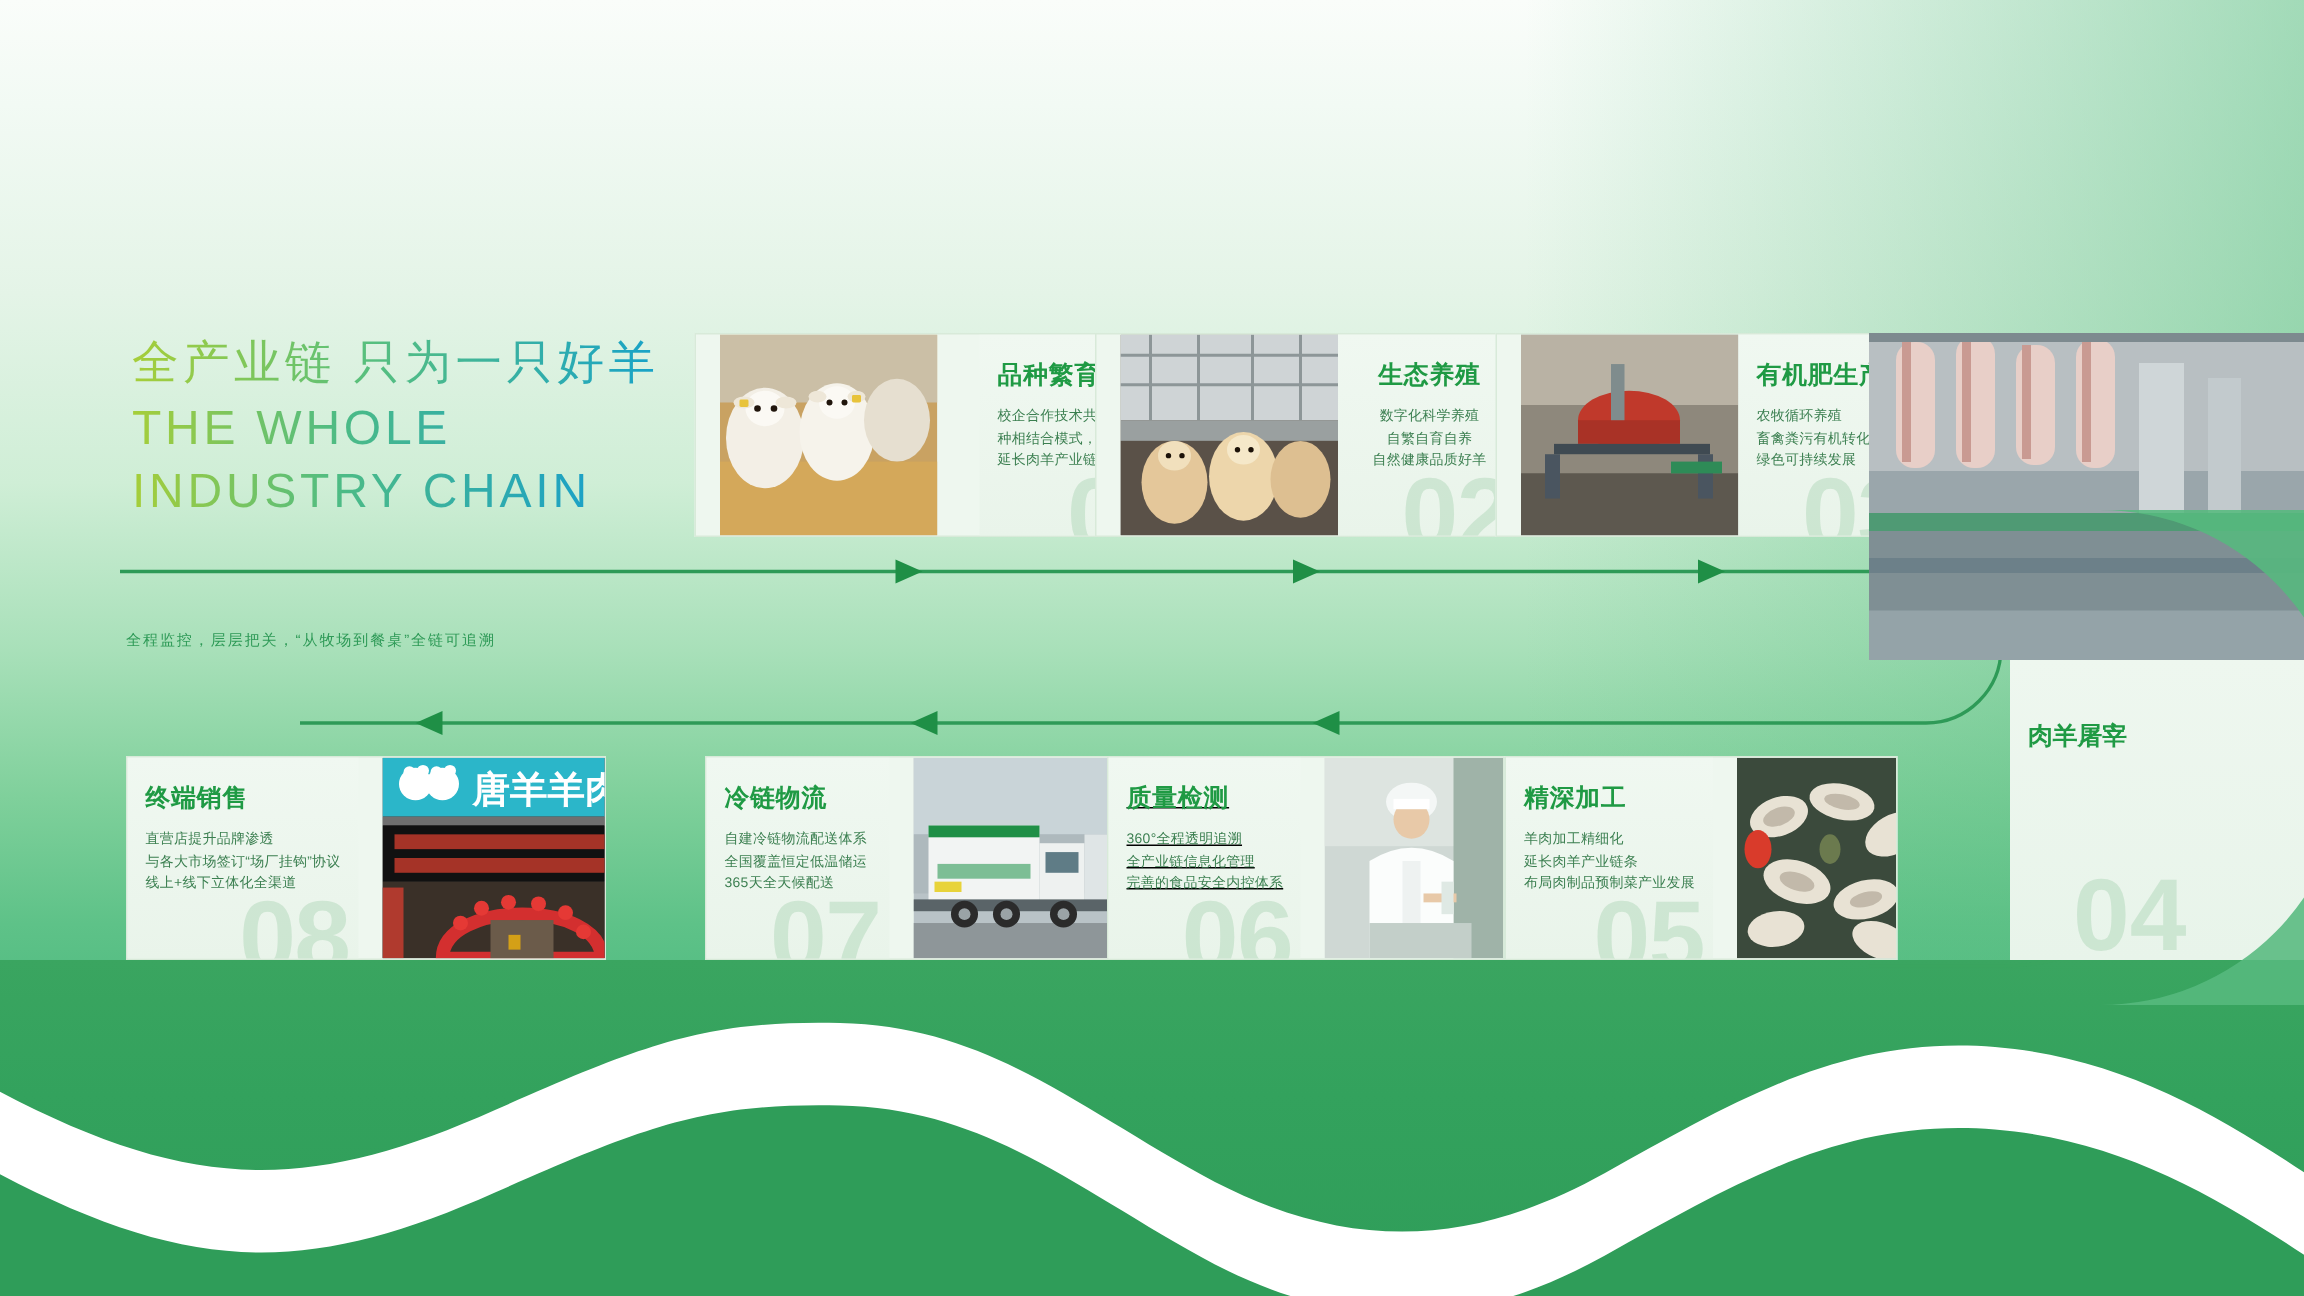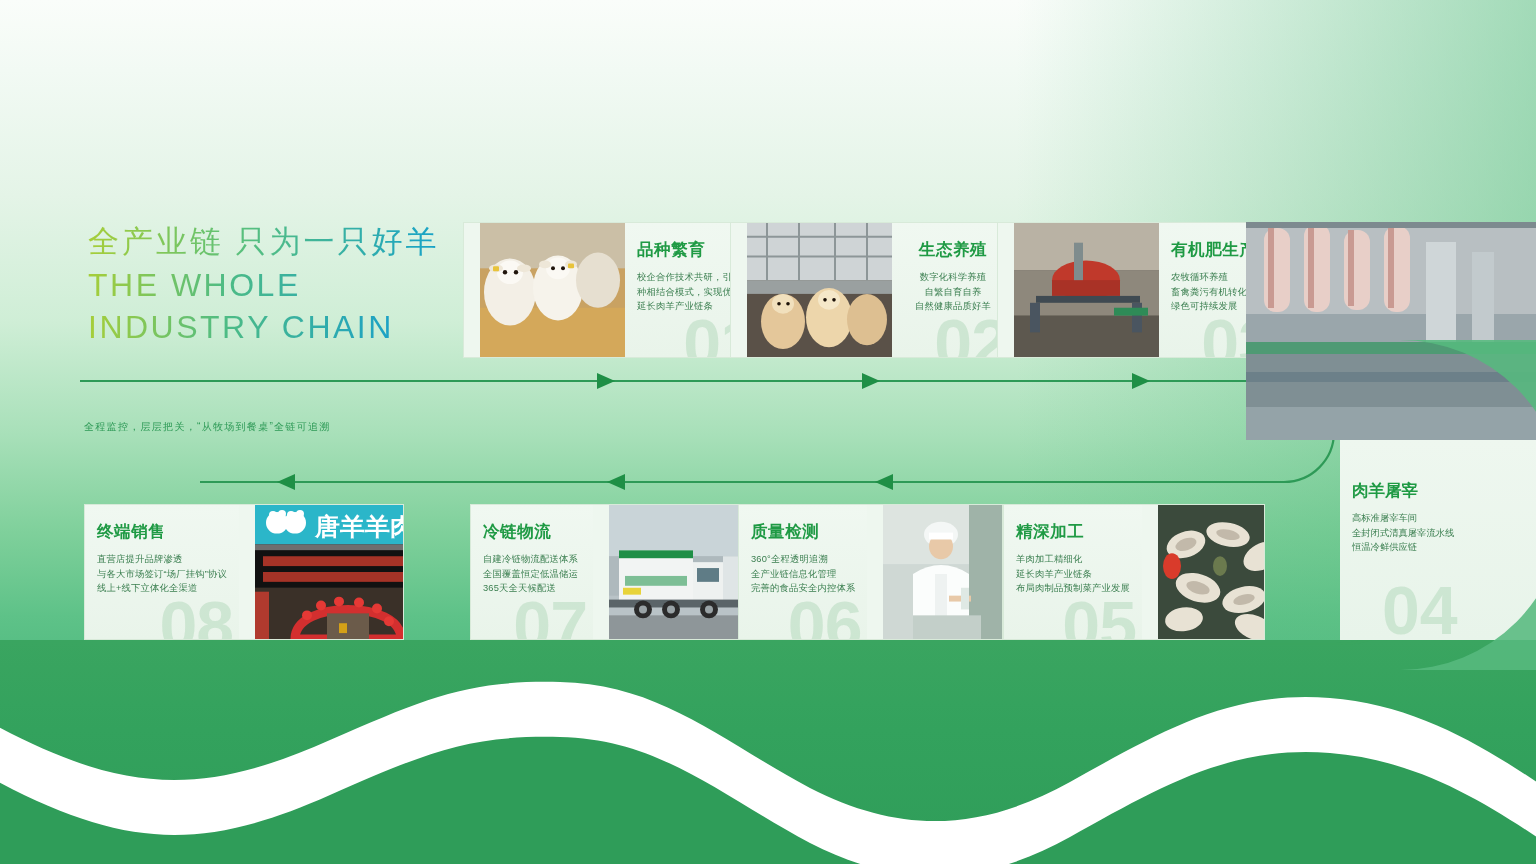--- a/index.html
+++ b/index.html
@@ -113,21 +113,21 @@
 
     <polygon points="893,474 875,482 893,490" fill="#1f8f46"></polygon>
     <polygon points="625,474 607,482 625,490" fill="#1f8f46"></polygon>
     <polygon points="295,474 277,482 295,490" fill="#1f8f46"></polygon>
 
     <path d="M 1246,360 L 1336,360 A 142,142 0 0 1 1336,644 L 1246,644" fill="none" stroke="#3aa55f" stroke-width="2" opacity="0.55"></path>
 
     <polygon points="1418,425 1440,425 1429,441" fill="#1f8f46"></polygon>
   </svg>
 
-  <div class="card" style="left:463px;top:222px;width:285px;height:136px;">
+  <div class="card" style="left:463px;top:222px;width:285px;height:136px;gap:28px;">
     <div class="photo" style="width:145px;">
       <svg viewBox="0 0 145 136" preserveAspectRatio="none">
         <rect width="145" height="136" fill="#c9a262"></rect>
         <rect y="0" width="145" height="46" fill="#cbbfa6"></rect>
         <rect y="86" width="145" height="50" fill="#d4a85a"></rect>
         <ellipse cx="30" cy="70" rx="26" ry="34" fill="#f3efe6"></ellipse>
         <ellipse cx="78" cy="66" rx="25" ry="33" fill="#f6f3eb"></ellipse>
         <ellipse cx="118" cy="58" rx="22" ry="28" fill="#e6dfd0"></ellipse>
         <ellipse cx="30" cy="50" rx="13" ry="12" fill="#fbf9f4"></ellipse>
         <ellipse cx="78" cy="46" rx="12" ry="11" fill="#fbf9f4"></ellipse>
@@ -244,25 +244,20 @@
     </svg>
   </div>
 
   <svg style="position:absolute;left:1240px;top:200px;width:296px;height:470px;" viewBox="0 0 296 470">
     <path d="M 6,22 L 150,22 A 150,150 0 0 1 150,322 L 6,322" fill="none" stroke="rgba(255,255,255,0)" stroke-width="0"></path>
     <path d="M 296,238 m 0,0 A 150,150 0 0 0 146,88 L 0,88 L 0,108 L 146,108 A 130,130 0 0 1 146,368 L 0,368 L 0,388 L 146,388 A 150,150 0 0 0 296,238 Z" fill="rgba(255,255,255,0)"></path>
   </svg>
 
   <div class="card04">
     <div class="title">肉羊屠宰</div>
-    <div class="lines">
-      <div>高标准屠宰车间</div>
-      <div>全封闭式清真屠宰流水线</div>
-      <div>恒温冷鲜供应链</div>
-    </div>
     <div class="num">04</div>
   </div>
 
   <svg style="position:absolute;left:1240px;top:340px;width:296px;height:330px;pointer-events:none;" viewBox="0 0 296 330">
     <path d="M 160,0 A 165,165 0 0 1 160,330 L 296,330 L 296,0 Z" fill="rgba(86,186,126,0.88)"></path>
     <path d="M 0,0 L 100,0 A 122,122 0 0 1 100,244 L 0,244 L 0,264 L 100,264 A 142,142 0 0 0 100,-20 L 0,-20 Z" fill="rgba(86,186,126,0.0)"></path>
   </svg>
 
   <div class="card" style="left:84px;top:504px;width:320px;height:136px;">
     <div class="body">
@@ -332,21 +327,21 @@
           <circle cx="34" cy="106" r="4" fill="#9aa3a6"></circle>
         <circle cx="62" cy="106" r="9" fill="#2b2b2b"></circle>
           <circle cx="62" cy="106" r="4" fill="#9aa3a6"></circle>
         <circle cx="100" cy="106" r="9" fill="#2b2b2b"></circle>
           <circle cx="100" cy="106" r="4" fill="#9aa3a6"></circle>
         <rect x="14" y="84" width="18" height="7" fill="#e8d33a"></rect>
       </svg>
     </div>
   </div>
 
-  <div class="card" style="left:738px;top:504px;width:265px;height:136px;">
+  <div class="card" style="left:738px;top:504px;width:265px;height:136px;text-decoration:underline;">
     <div class="body">
       <div class="title">质量检测</div>
       <div class="lines">
         <div>360°全程透明追溯</div>
         <div>全产业链信息化管理</div>
         <div>完善的食品安全内控体系</div>
       </div>
       <div class="num">06</div>
     </div>
     <div class="photo" style="width:130px;">

